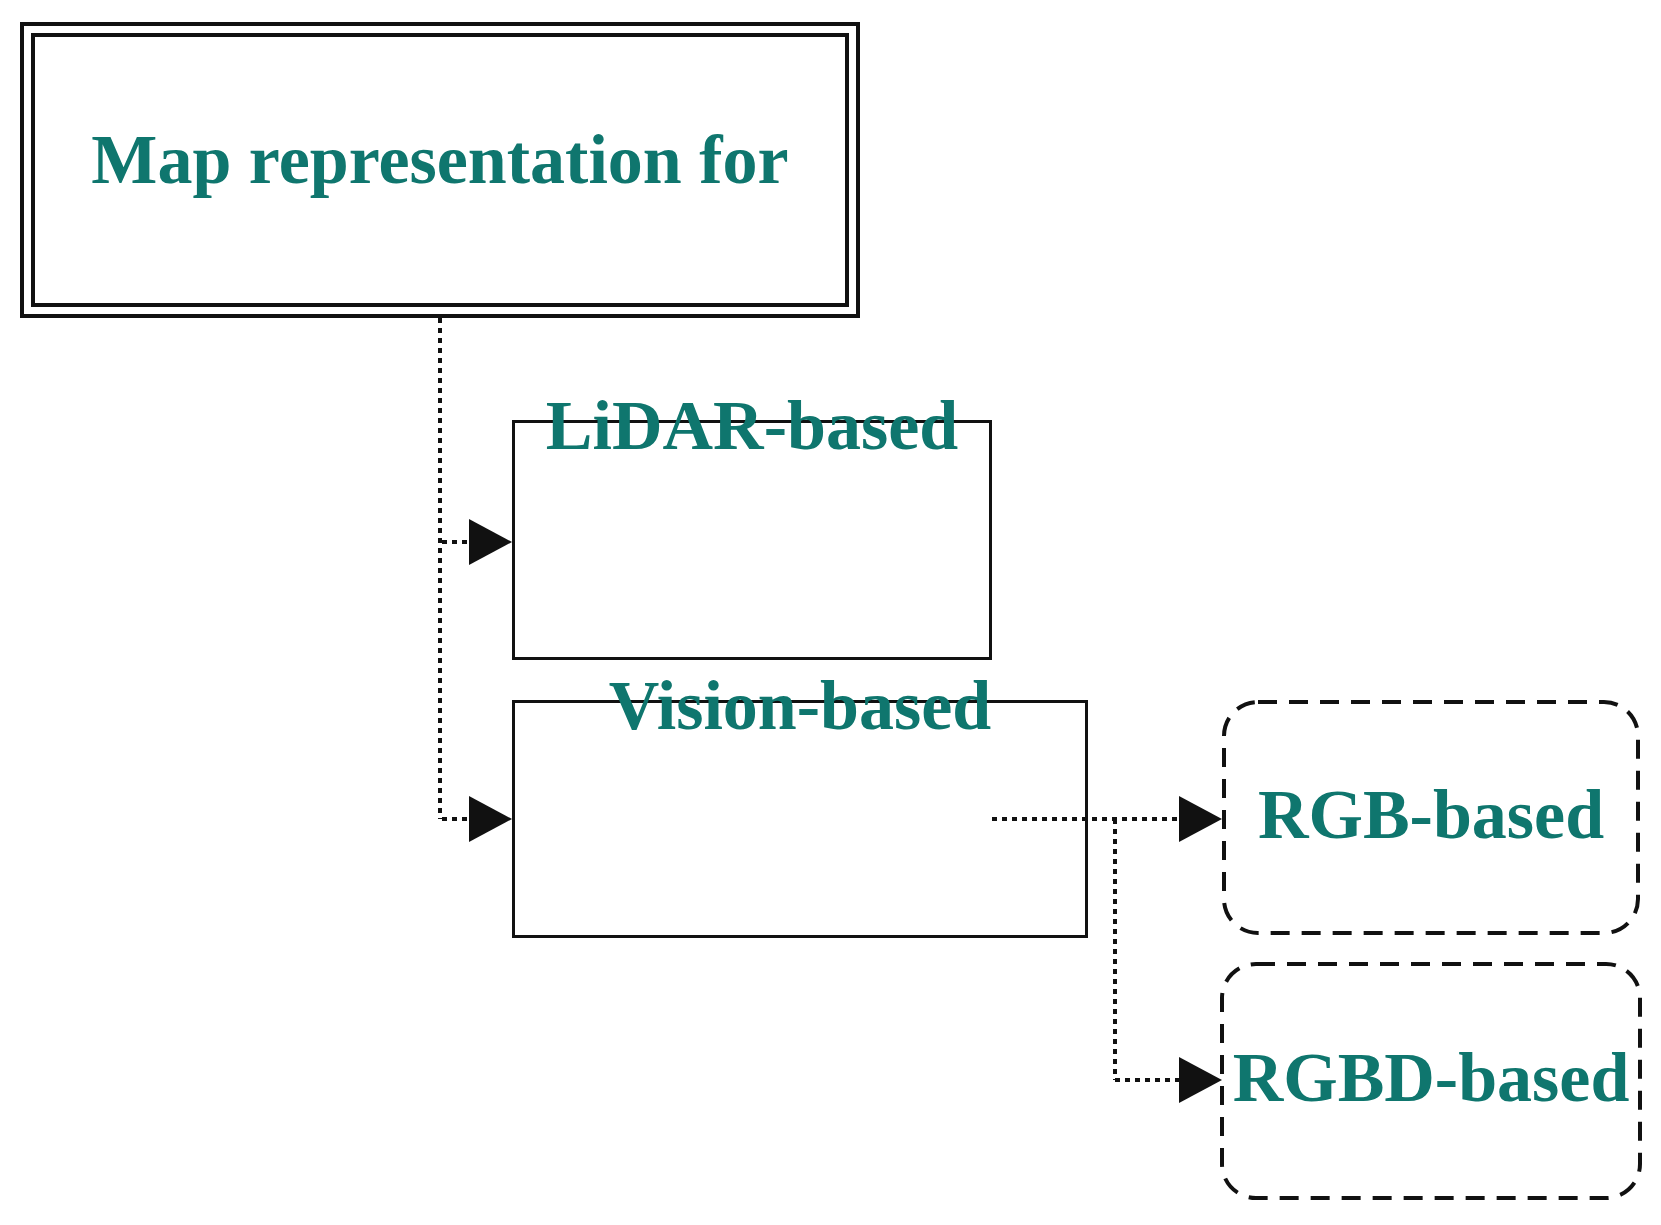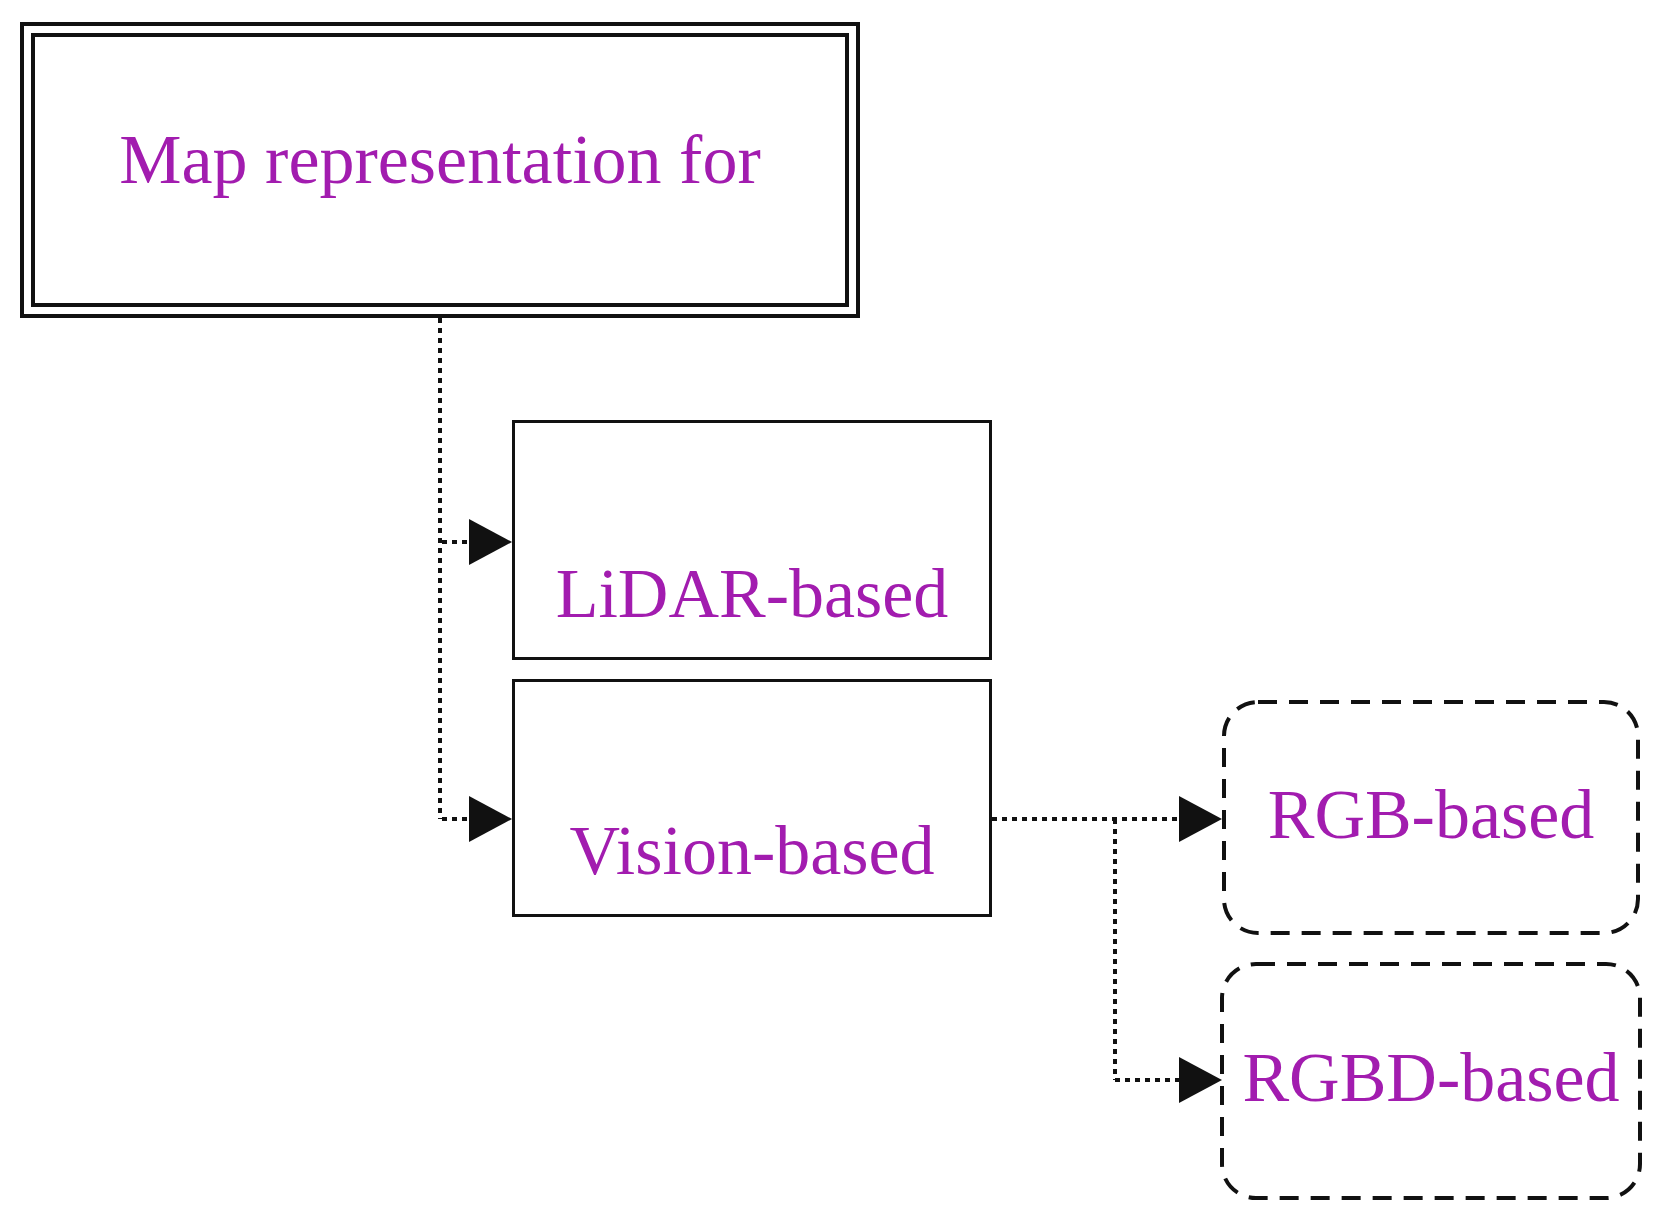--- a/index.html
+++ b/index.html
@@ -7,21 +7,22 @@
     padding: 0;
     background: #ffffff;
   }
   .canvas {
     position: relative;
     width: 1661px;
     height: 1225px;
     background: #ffffff;
     overflow: hidden;
     font-family: "Liberation Serif", "DejaVu Serif", serif;
-    color: #a21caf;
+    color: #0f766e;
+    font-weight: bold;
   }
   .node {
     position: absolute;
     box-sizing: border-box;
     background: #ffffff;
   }
   .solid-border {
     border: 3px solid #111111;
   }
   .root-node {
@@ -37,25 +38,25 @@
     justify-content: center;
   }
   .label {
     font-size: 70px;
     line-height: 66px;
     text-align: center;
     white-space: nowrap;
   }
   .root-label { transform: translateY(-10px); }
   .node-lidar { left: 512px; top: 420px; width: 480px; height: 240px; }
-  .node-vision { left: 512px; top: 679px; width: 480px; height: 238px; }
+  .node-vision { left: 512px; top: 700px; width: 576px; height: 238px; }
   .node-lidar .label, .node-vision .label { transform: translateY(-30px); }
   .flexcenter {
     display: flex;
-    align-items: flex-end;
+    align-items: flex-start;
     justify-content: center;
   }
   .dashed-node {
     background: transparent;
   }
   .node-rgb  { left: 1222px; top: 700px; width: 418px; height: 235px; }
   .node-rgbd { left: 1220px; top: 962px; width: 422px; height: 238px; }
   .dash-svg {
     position: absolute;
     inset: 0;

